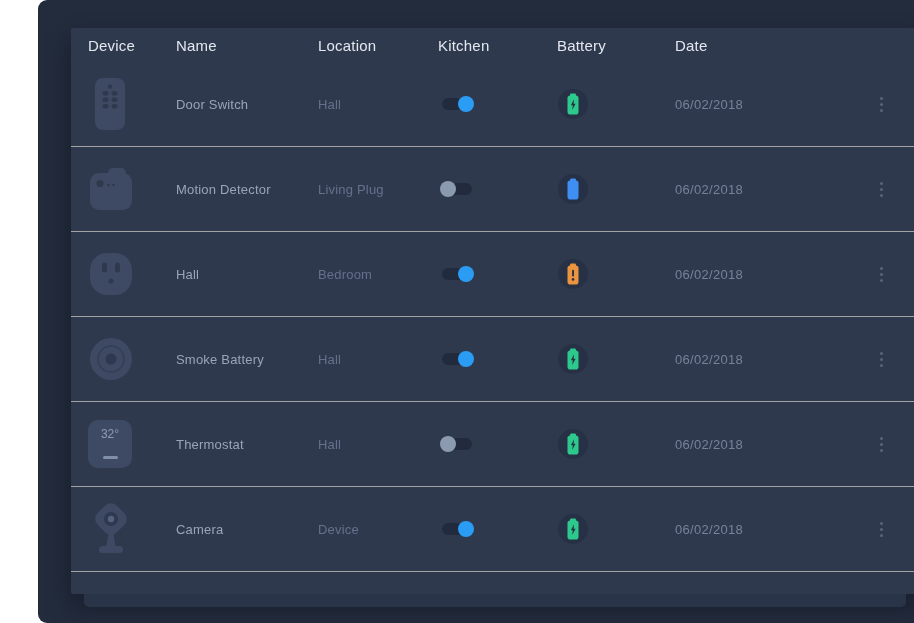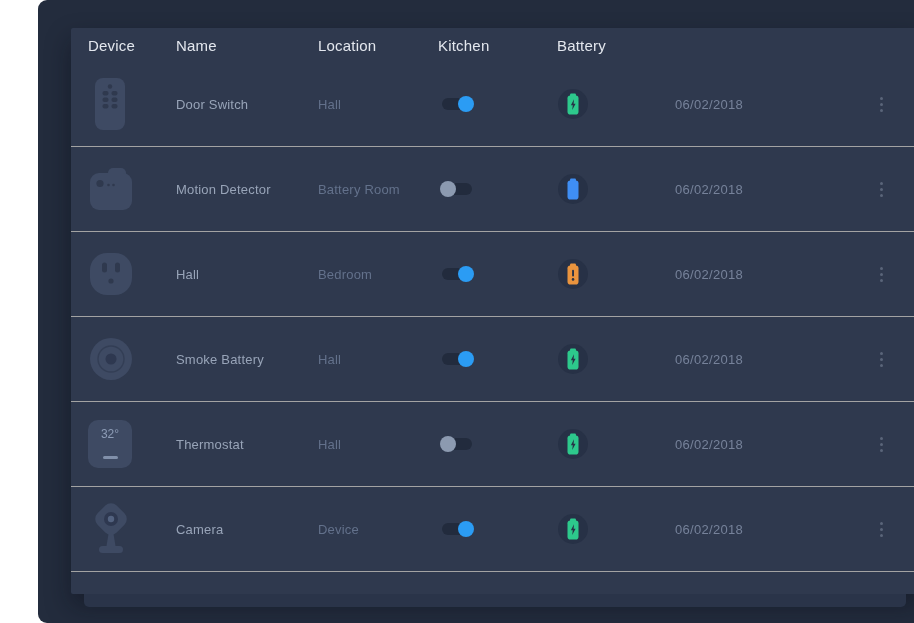--- a/index.html
+++ b/index.html
@@ -59,20 +59,21 @@
 <body>
 
 <div class="page">
   <div class="card">
     <div class="thead grid-cols">
         <div class="hcell cell-device">Device</div>
         <div class="hcell">Name</div>
         <div class="hcell">Location</div>
         <div class="hcell">Kitchen</div>
         <div class="hcell">Battery</div>
+        <div class="hcell">Date</div>
       </div>
     <div>
   <div class="row grid-cols">
     <div class="cell-device icon-wrap">
             <svg width="44" height="54" viewBox="0 0 44 54">
       <rect x="7" y="1" width="30" height="52" rx="8" fill="#3e4a63"></rect>
       <circle cx="22" cy="9.5" r="2.2" fill="#2f394e"></circle>
               <rect x="14.5" y="14" width="6" height="4.5" rx="2" fill="#2f394e"></rect>
               <rect x="23.5" y="14" width="6" height="4.5" rx="2" fill="#2f394e"></rect>
               <rect x="14.5" y="20.5" width="6" height="4.5" rx="2" fill="#2f394e"></rect>
@@ -111,21 +112,21 @@
     <div class="cell-device icon-wrap">
             <svg width="46" height="44" viewBox="0 0 46 44">
       <rect x="20" y="1" width="18" height="12" rx="5" fill="#3e4a63"></rect>
       <rect x="2" y="6" width="42" height="37" rx="9" fill="#3e4a63"></rect>
       <circle cx="12" cy="16.5" r="3.6" fill="#2f394e"></circle>
       <circle cx="20.5" cy="18" r="1.3" fill="#2f394e"></circle>
       <circle cx="25.5" cy="18" r="1.3" fill="#2f394e"></circle>
             </svg>
           </div>
     <div><span class="name">Motion Detector</span></div>
-    <div><span class="location">Battery Room</span></div>
+    <div><span class="location">Living Plug</span></div>
     <div>
       <div class="toggle off">
         <span class="knob"></span>
       </div>
     </div>
     <div>
       <div class="batt-circle">
               <svg width="16" height="22" viewBox="0 0 16 22">
       <rect x="5" y="0.5" width="6" height="3.5" rx="1.2" fill="#3f8ef4"></rect>
       <rect x="2.5" y="2.5" width="11" height="19" rx="2.8" fill="#3f8ef4"></rect>

